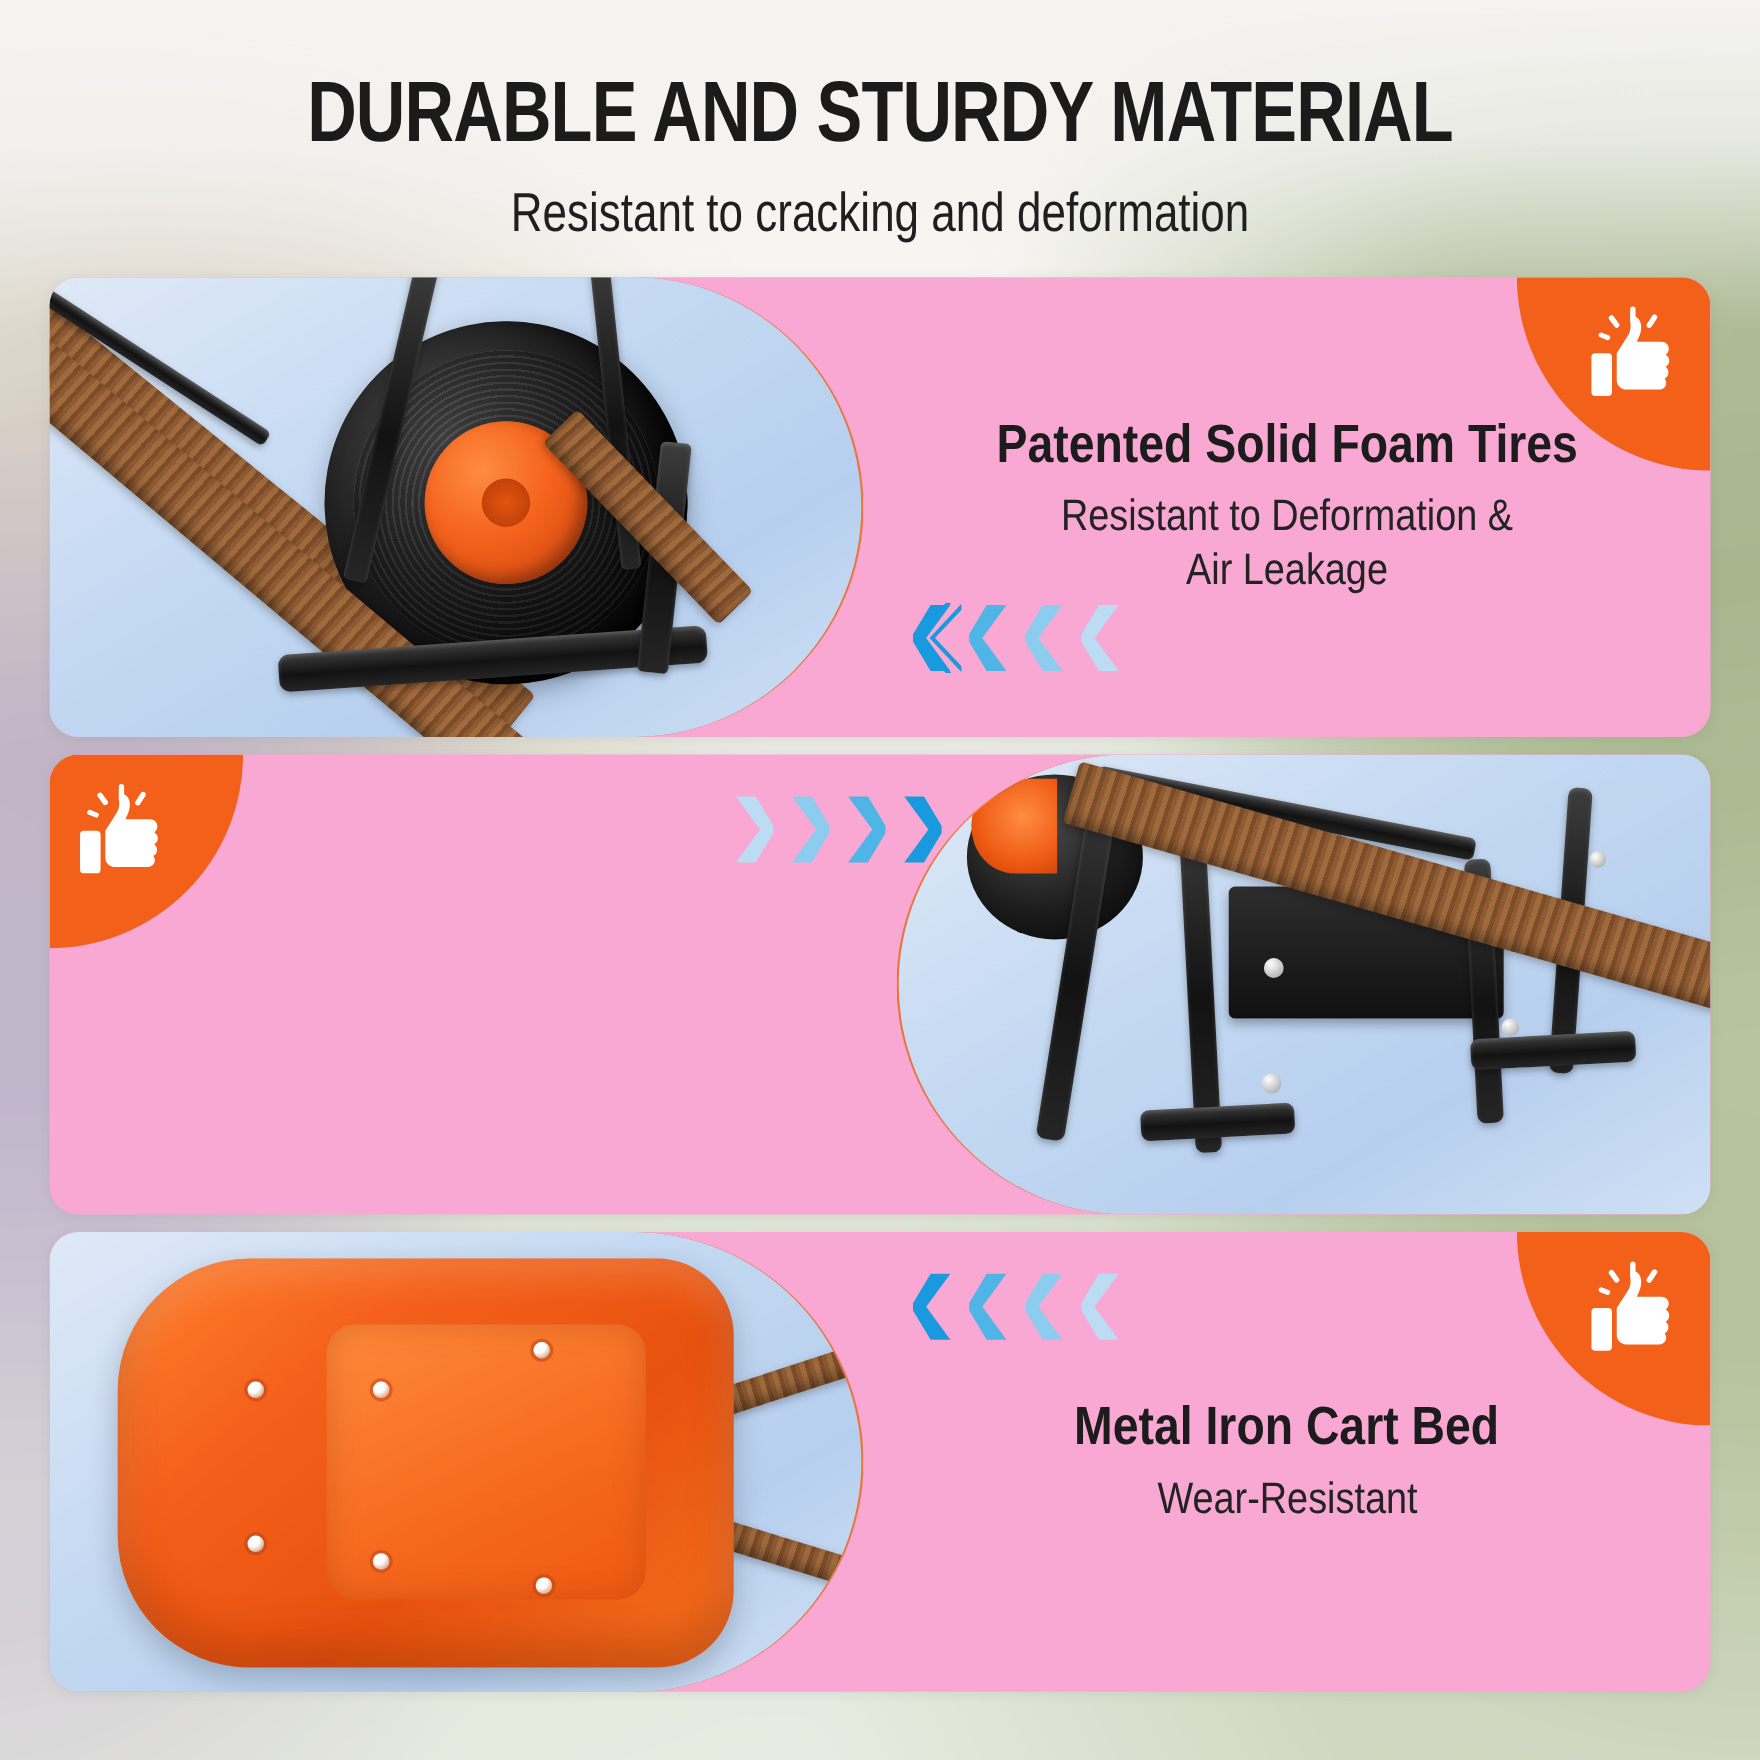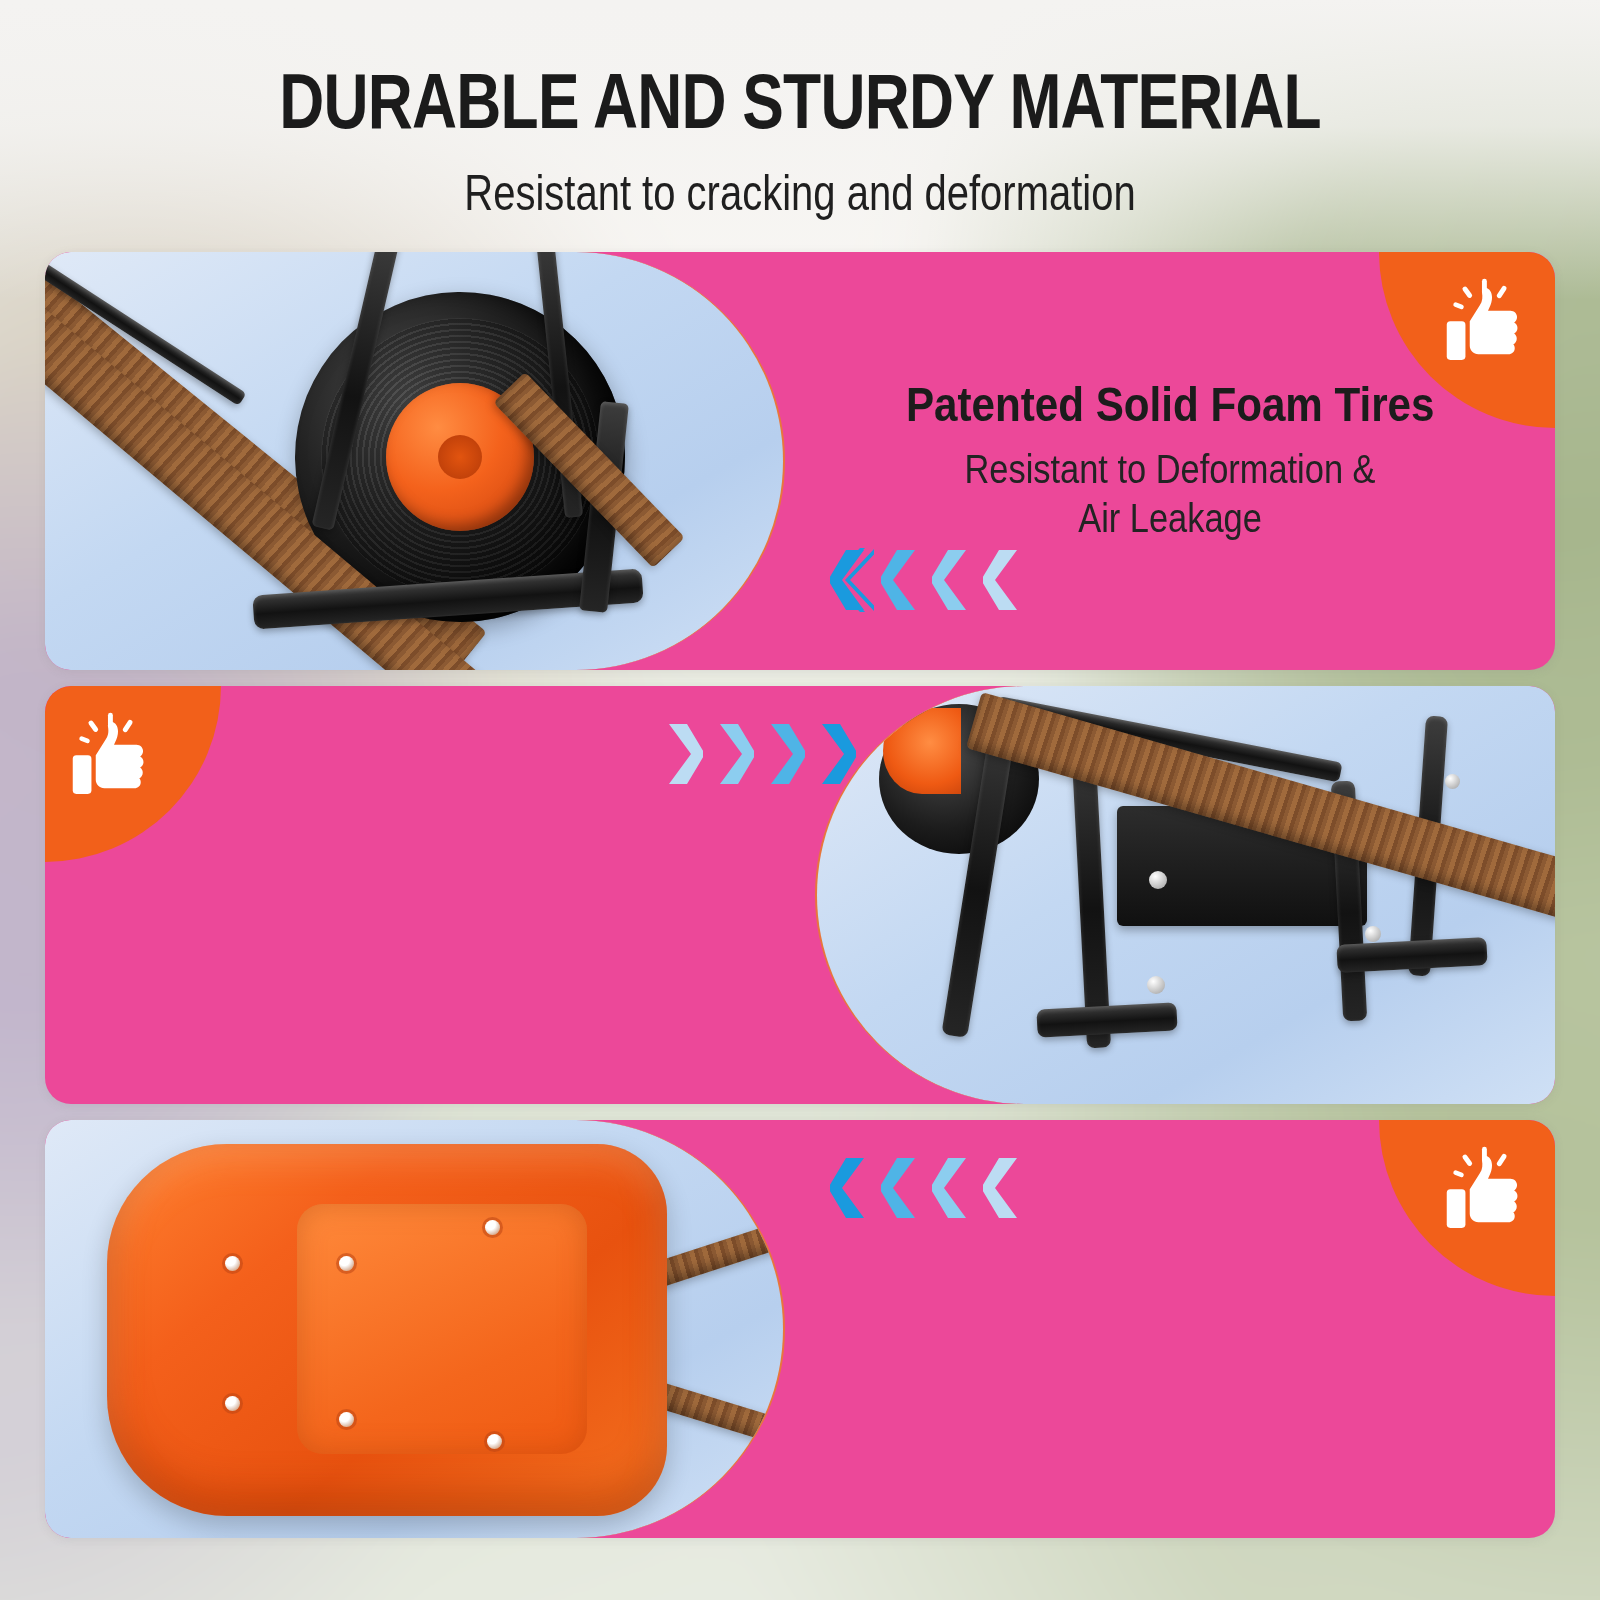--- a/index.html
+++ b/index.html
@@ -39,21 +39,21 @@
     white-space:nowrap;
   }
   .subtitle {
     font-size:50px; color:#1f1f1f; font-weight:400; line-height:1;
     transform:scaleX(.80); transform-origin:center; margin-top:28px; white-space:nowrap;
   }
 
   
   .panels { position:absolute; left:45px; top:252px; width:1510px; z-index:3; }
   .panel {
-    position:relative; width:1510px; height:418px; background:#ec4899;
+    position:relative; width:1510px; height:418px; background:#f9a8d4;
     border-radius:26px; overflow:hidden; margin-bottom:16px;
     box-shadow:0 2px 10px rgba(120,120,120,.14);
   }
 
   
   .photo {
     position:absolute; top:0; height:418px; width:740px;
     background:linear-gradient(150deg,#dfe9f7 0%,#c3d8f2 42%,#b7cfee 72%,#cfe0f5 100%);
     overflow:hidden;
   }
@@ -281,20 +281,24 @@
           <path d="M34 2 L12 32 L34 62 L16 62 L-2 32 L16 2 Z" fill="#4fb4e6"></path>
         </svg>
       <svg class="chev" viewBox="0 0 44 64">
           <path d="M34 2 L12 32 L34 62 L16 62 L-2 32 L16 2 Z" fill="#8ccdef"></path>
         </svg>
       <svg class="chev" viewBox="0 0 44 64">
           <path d="M34 2 L12 32 L34 62 L16 62 L-2 32 L16 2 Z" fill="#bcdcf3"></path>
         </svg>
     </div>
 
+    <div class="txt right">
+      <div class="feat-title">Metal Iron Cart Bed</div>
+      <div class="feat-sub">Wear-Resistant</div>
+    </div>
 
     <div class="badge tr">
       <div class="blob"></div>
       <svg viewBox="0 0 64 64">
         <g fill="#ffffff">
           <rect x="4" y="30" width="13" height="27" rx="2.5"></rect>
           <path d="M20 30 L27 19 c2-3 2-6 1.5-9 -0.4-2.4 1.2-3.6 2.8-3.2 2.4 0.6 4.2 3.2 4.2 6.6 0 2.6-0.8 5-1.8 7.2 l-1 2.2 h15.6 c2.6 0 4.6 2 4.6 4.4 0 1.6-0.8 3-2 3.8 1.4 0.7 2.3 2.1 2.3 3.8 0 1.7-0.9 3.1-2.3 3.8 1.1 0.8 1.8 2.1 1.8 3.6 0 1.7-1 3.2-2.4 3.9 0.6 0.7 1 1.7 1 2.7 0 2.4-2 4.2-4.4 4.2 H26 c-3.3 0-6-2.6-6-5.9 Z"></path>
           <rect x="28.5" y="0.5" width="3.4" height="9" rx="1.7"></rect>
           <rect x="16.6" y="5.4" width="3.4" height="9" rx="1.7" transform="rotate(-36 18.3 9.9)"></rect>
           <rect x="40.5" y="5" width="3.4" height="9.5" rx="1.7" transform="rotate(33 42.2 9.8)"></rect>

